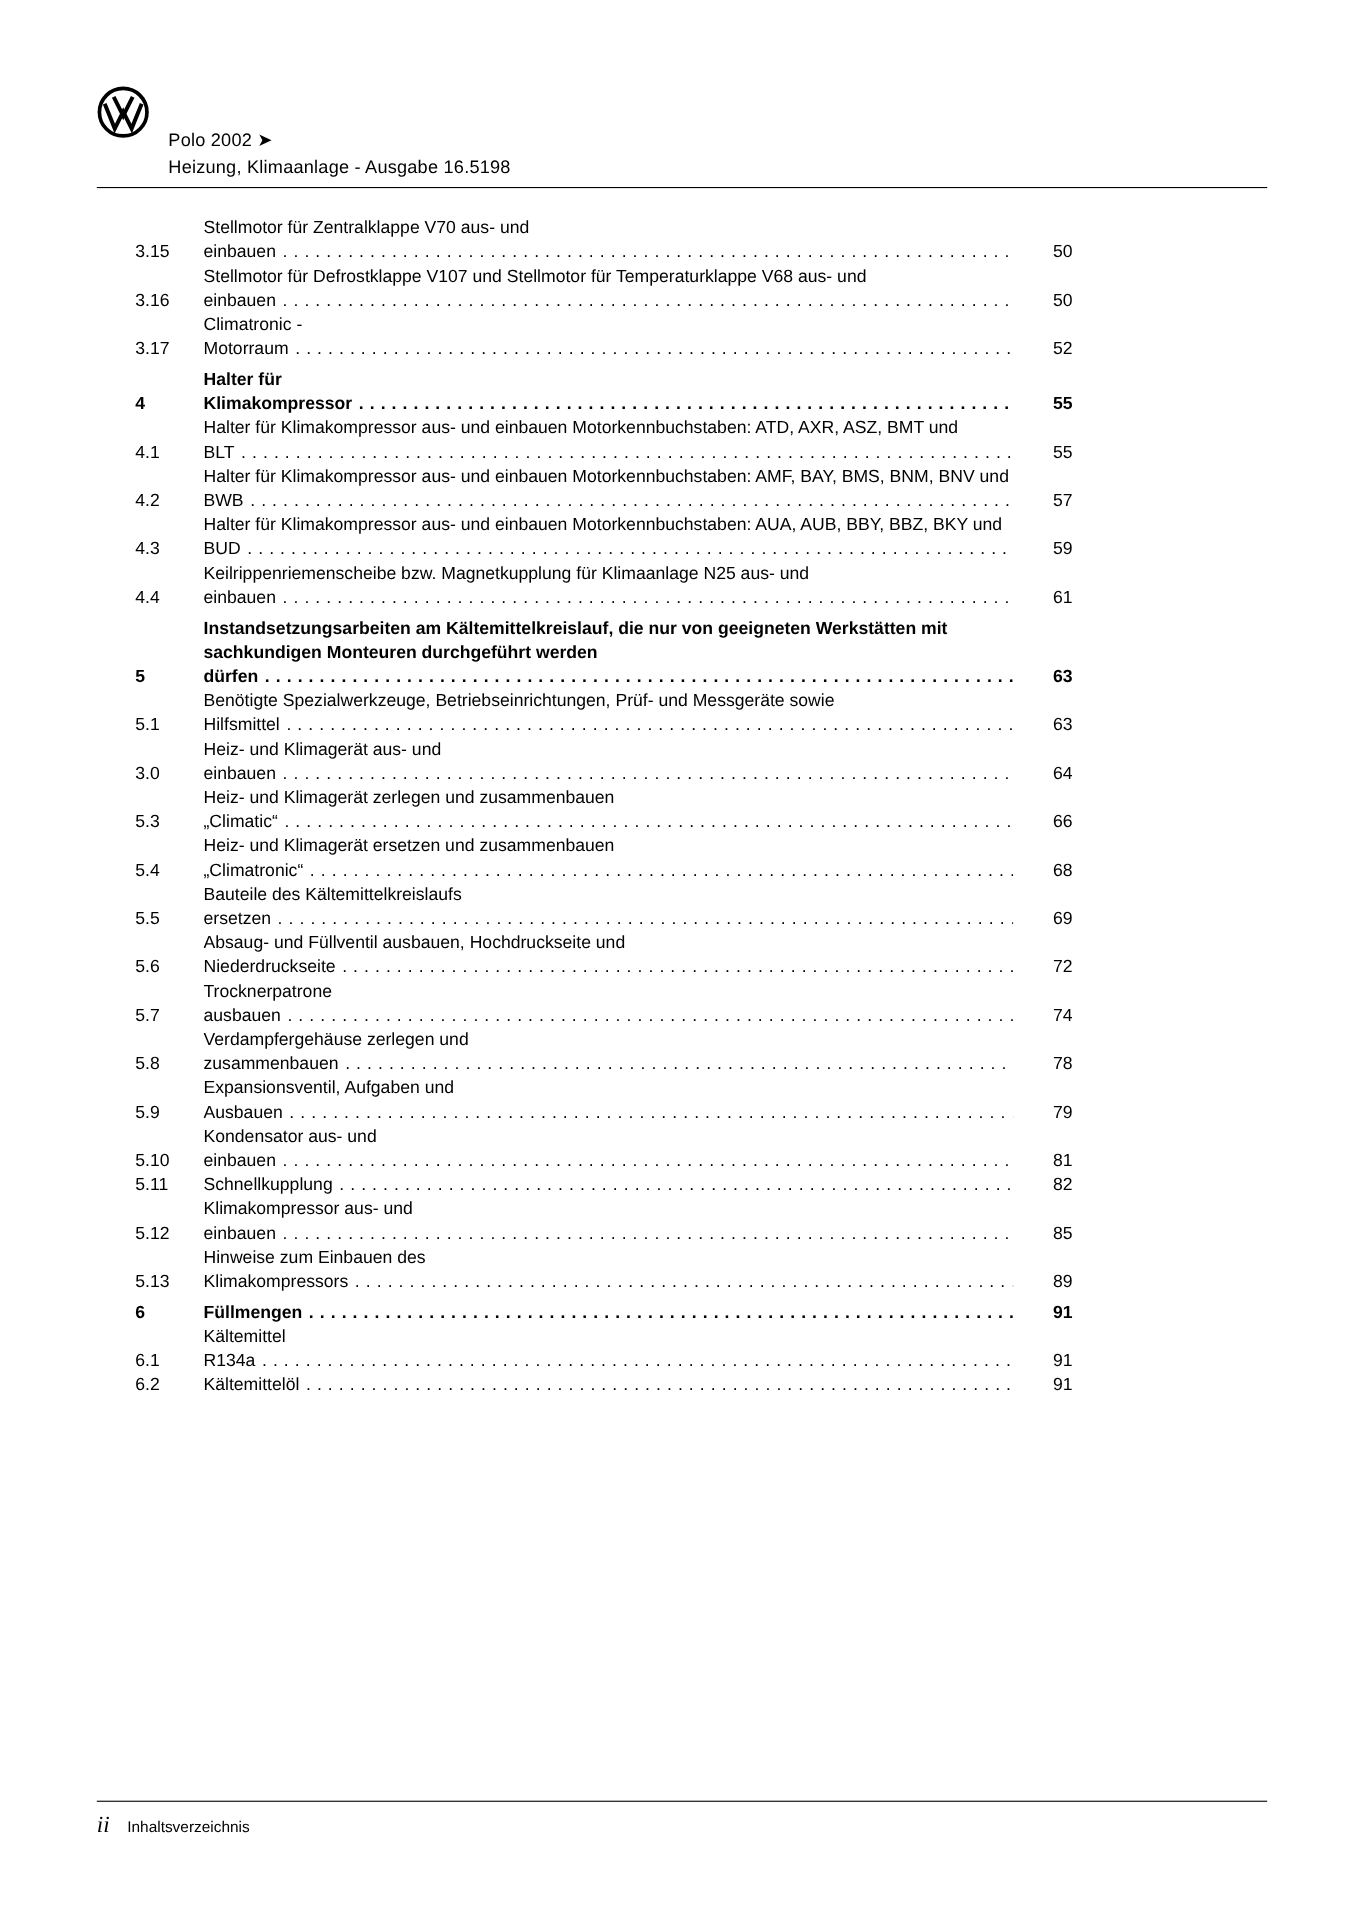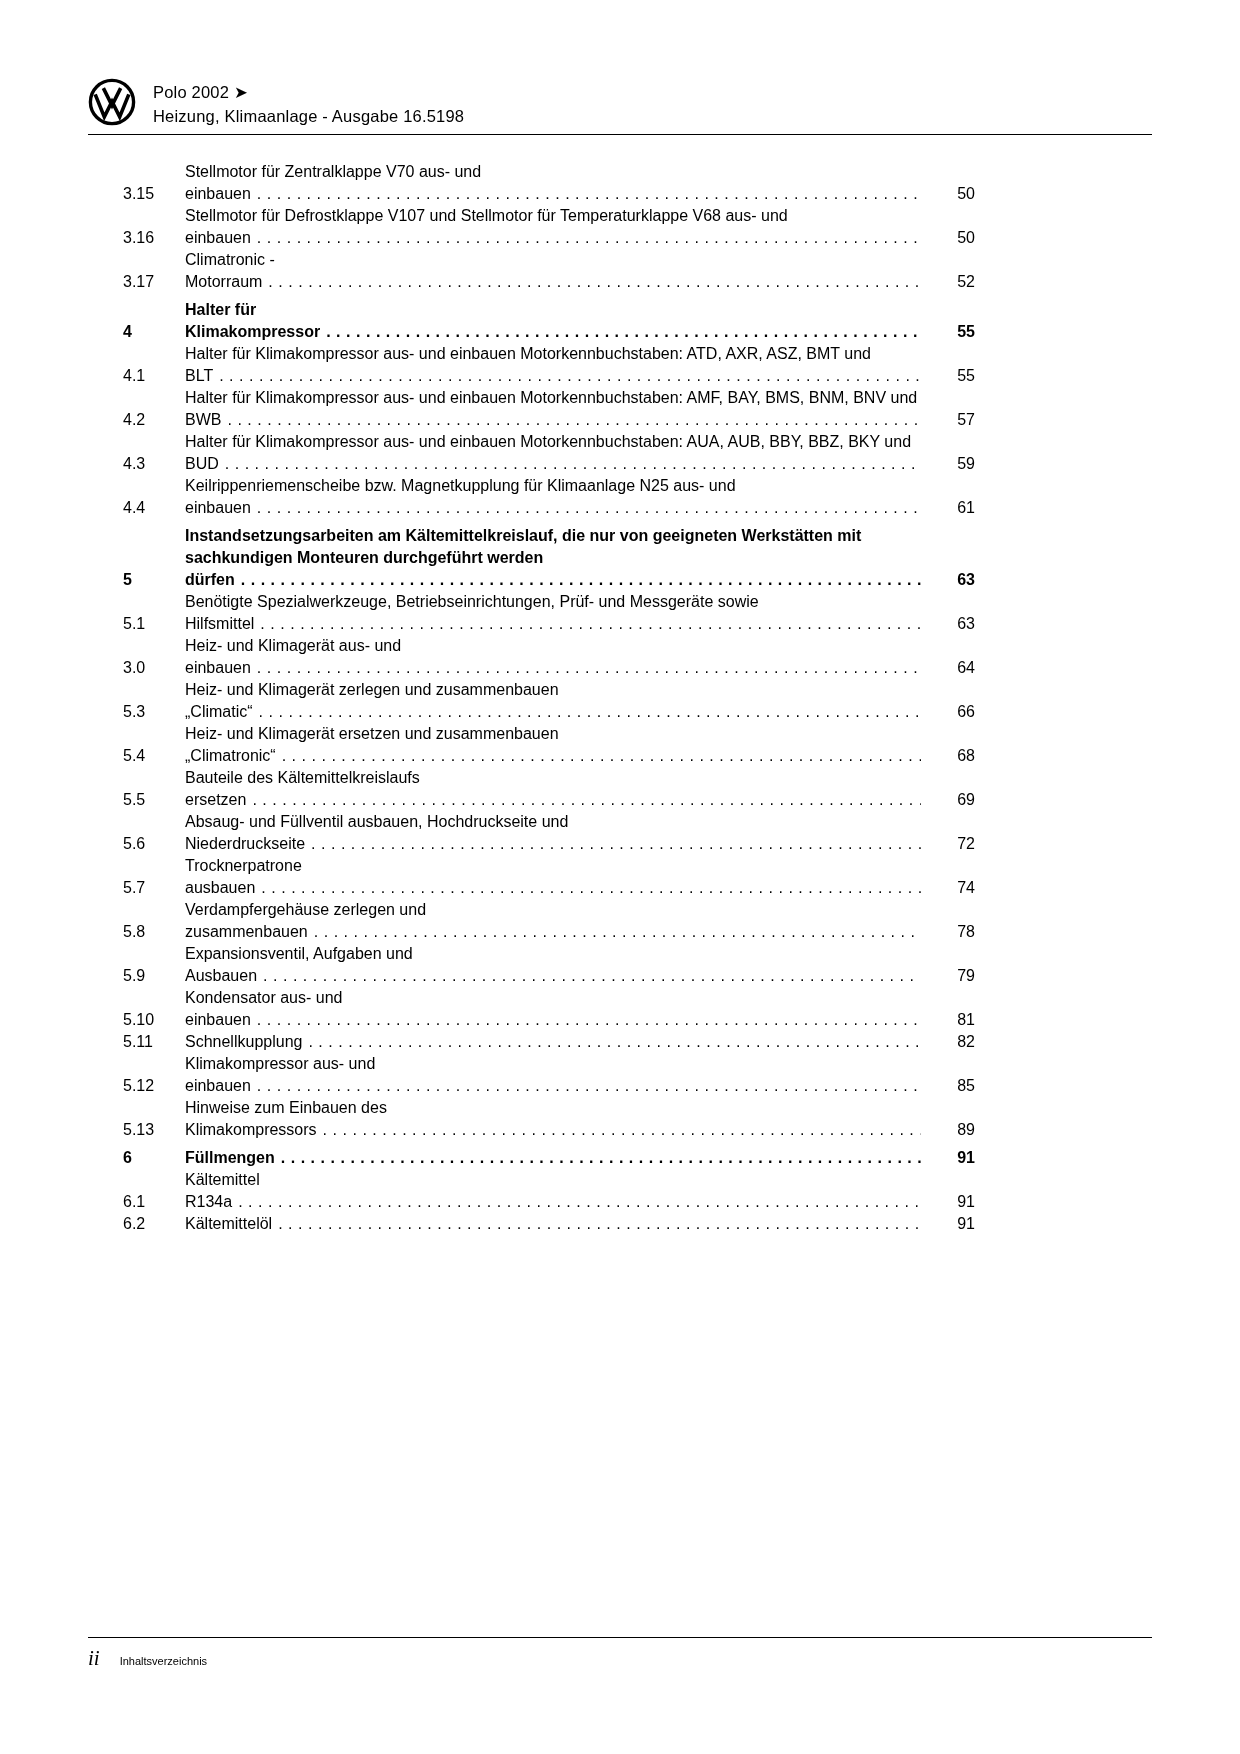--- a/index.html
+++ b/index.html
@@ -20,21 +20,21 @@
 
   
   .header {
     display: flex;
     align-items: flex-start;
     gap: 17px;
     border-bottom: 1.5px solid #000;
     padding-bottom: 6px;
   }
   .logo { width: 48px; height: 48px; flex: none; display: block; }
-  .header-text { padding-top: 2px; }
+  .header-text { padding-top: 2px; margin-top: 36px; }
   .model {
     font-size: 16.5px;
     line-height: 24px;
     letter-spacing: 0.2px;
   }
   .subtitle {
     font-size: 16.5px;
     line-height: 24px;
     letter-spacing: 0.2px;
   }
@@ -77,30 +77,31 @@
   
   .footer {
     position: absolute;
     left: 88px;
     right: 88px;
     top: 1637px;
     border-top: 1.5px solid #000;
     padding-top: 9px;
     display: flex;
     align-items: baseline;
-    gap: 20px;
+    gap: 4px;
   }
   .folio {
     font-family: "Liberation Serif", serif;
     font-style: italic;
     font-size: 21px;
     line-height: 22px;
   }
   .footer-label {
-    font-size: 11px;
+    font-size: 14px;
+    margin-left: 12px;
   }
 </style>
 </head>
 <body>
 
 <div class="page">
 
   <header class="header">
     <span class="logo">
       <svg viewBox="0 0 100 100" width="48" height="48" aria-hidden="true">

